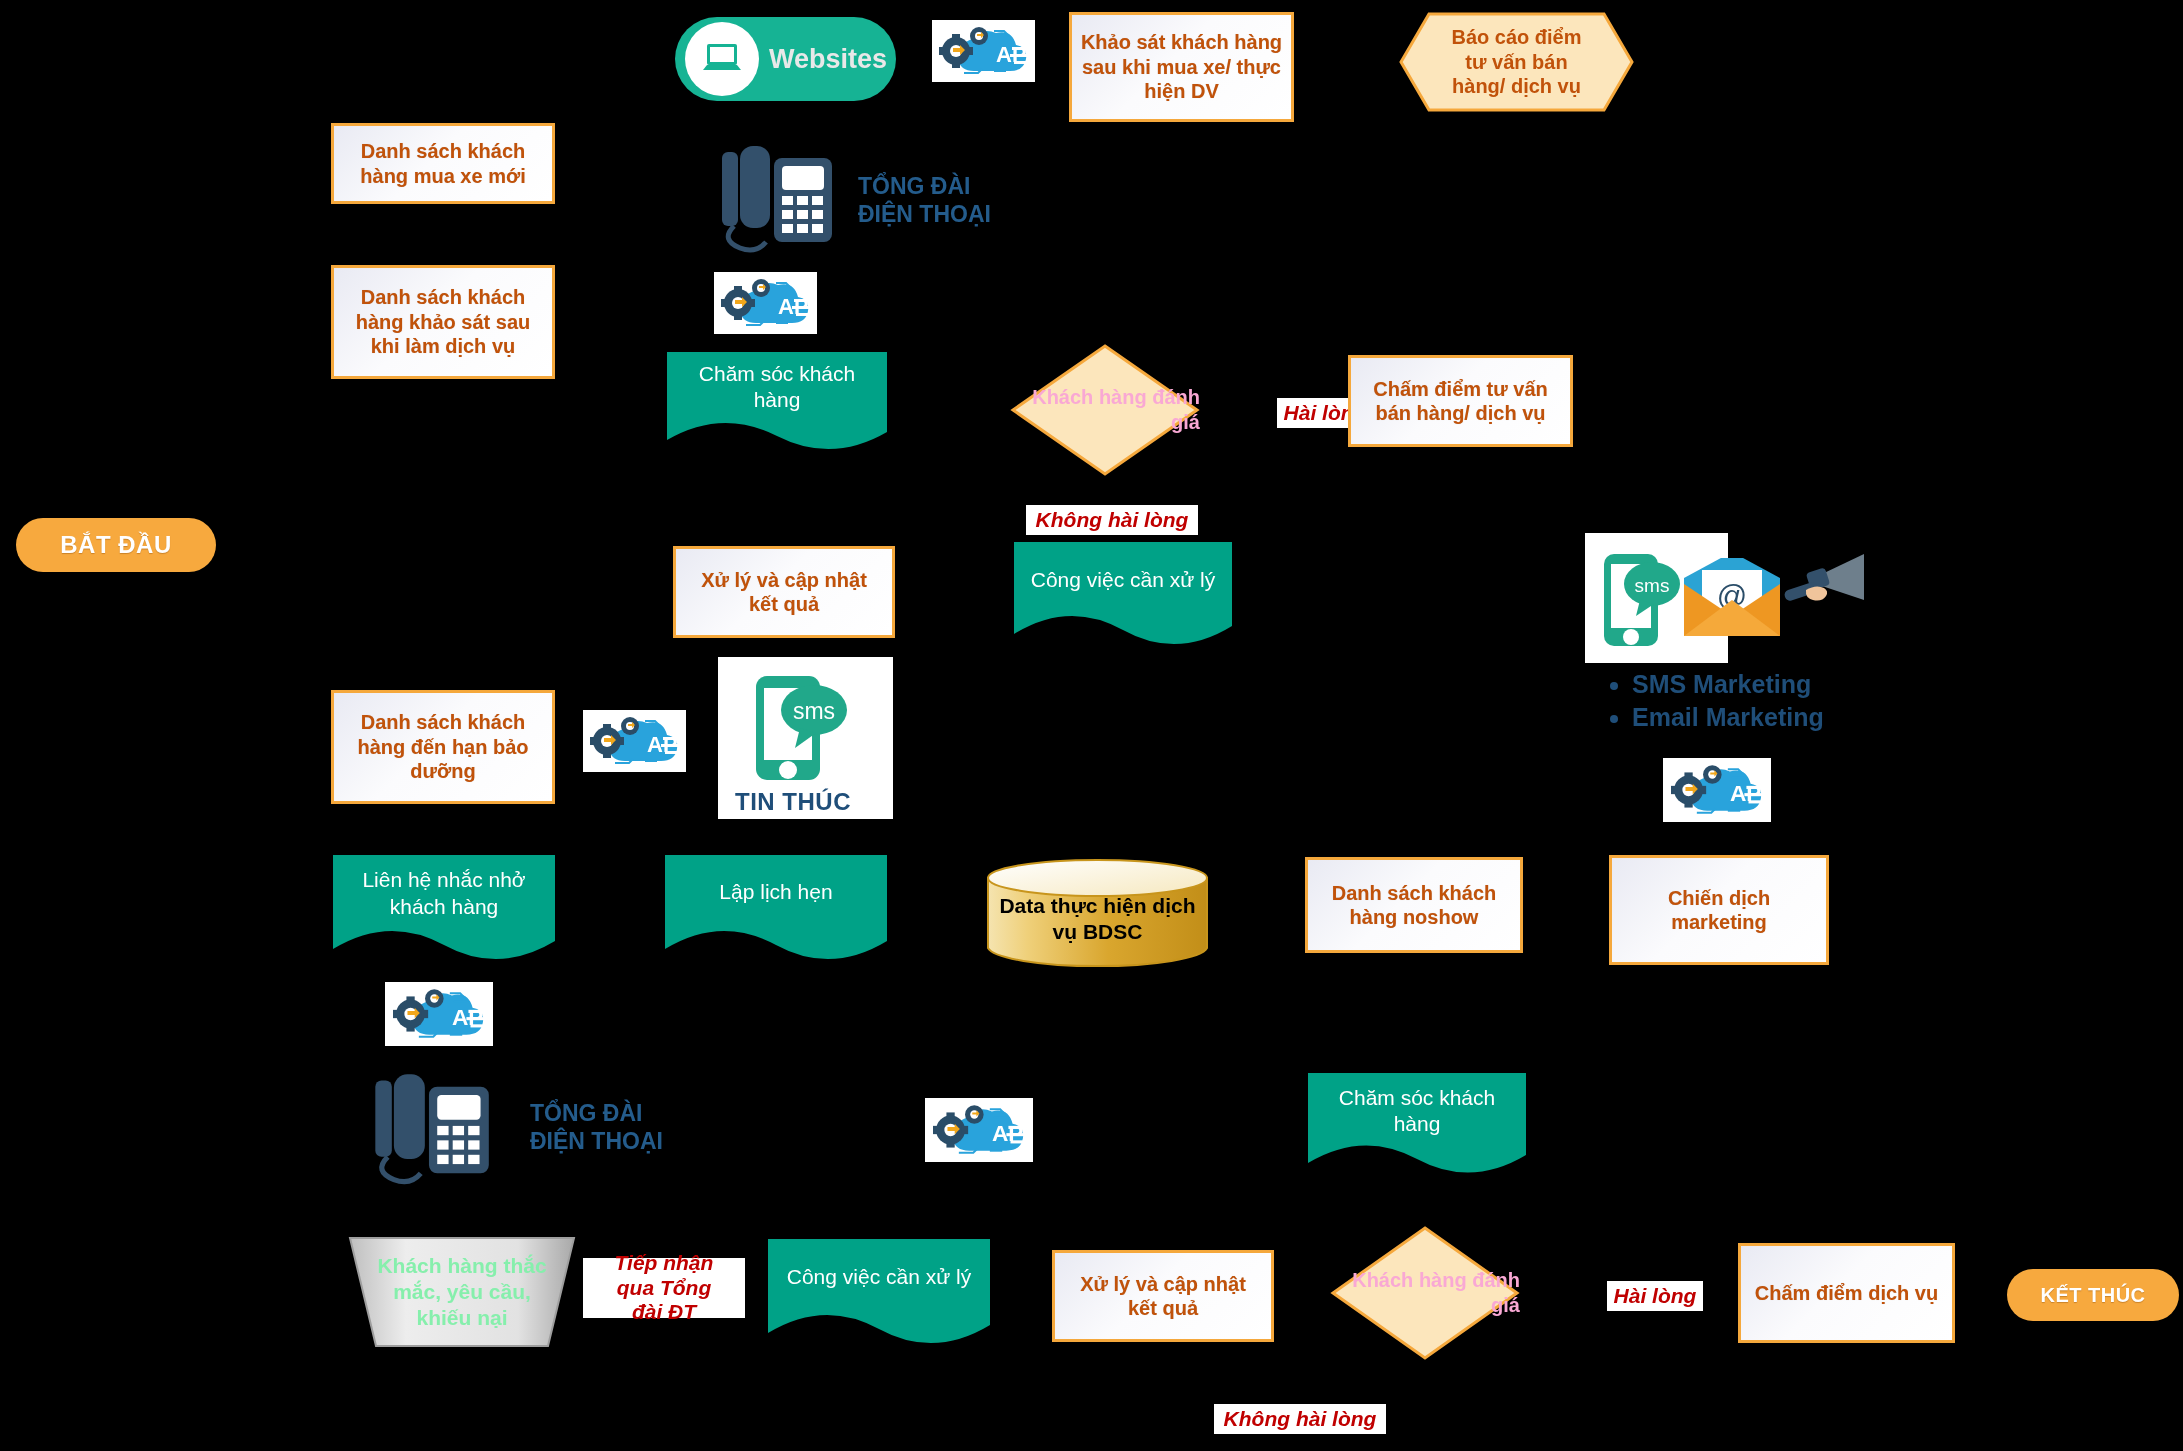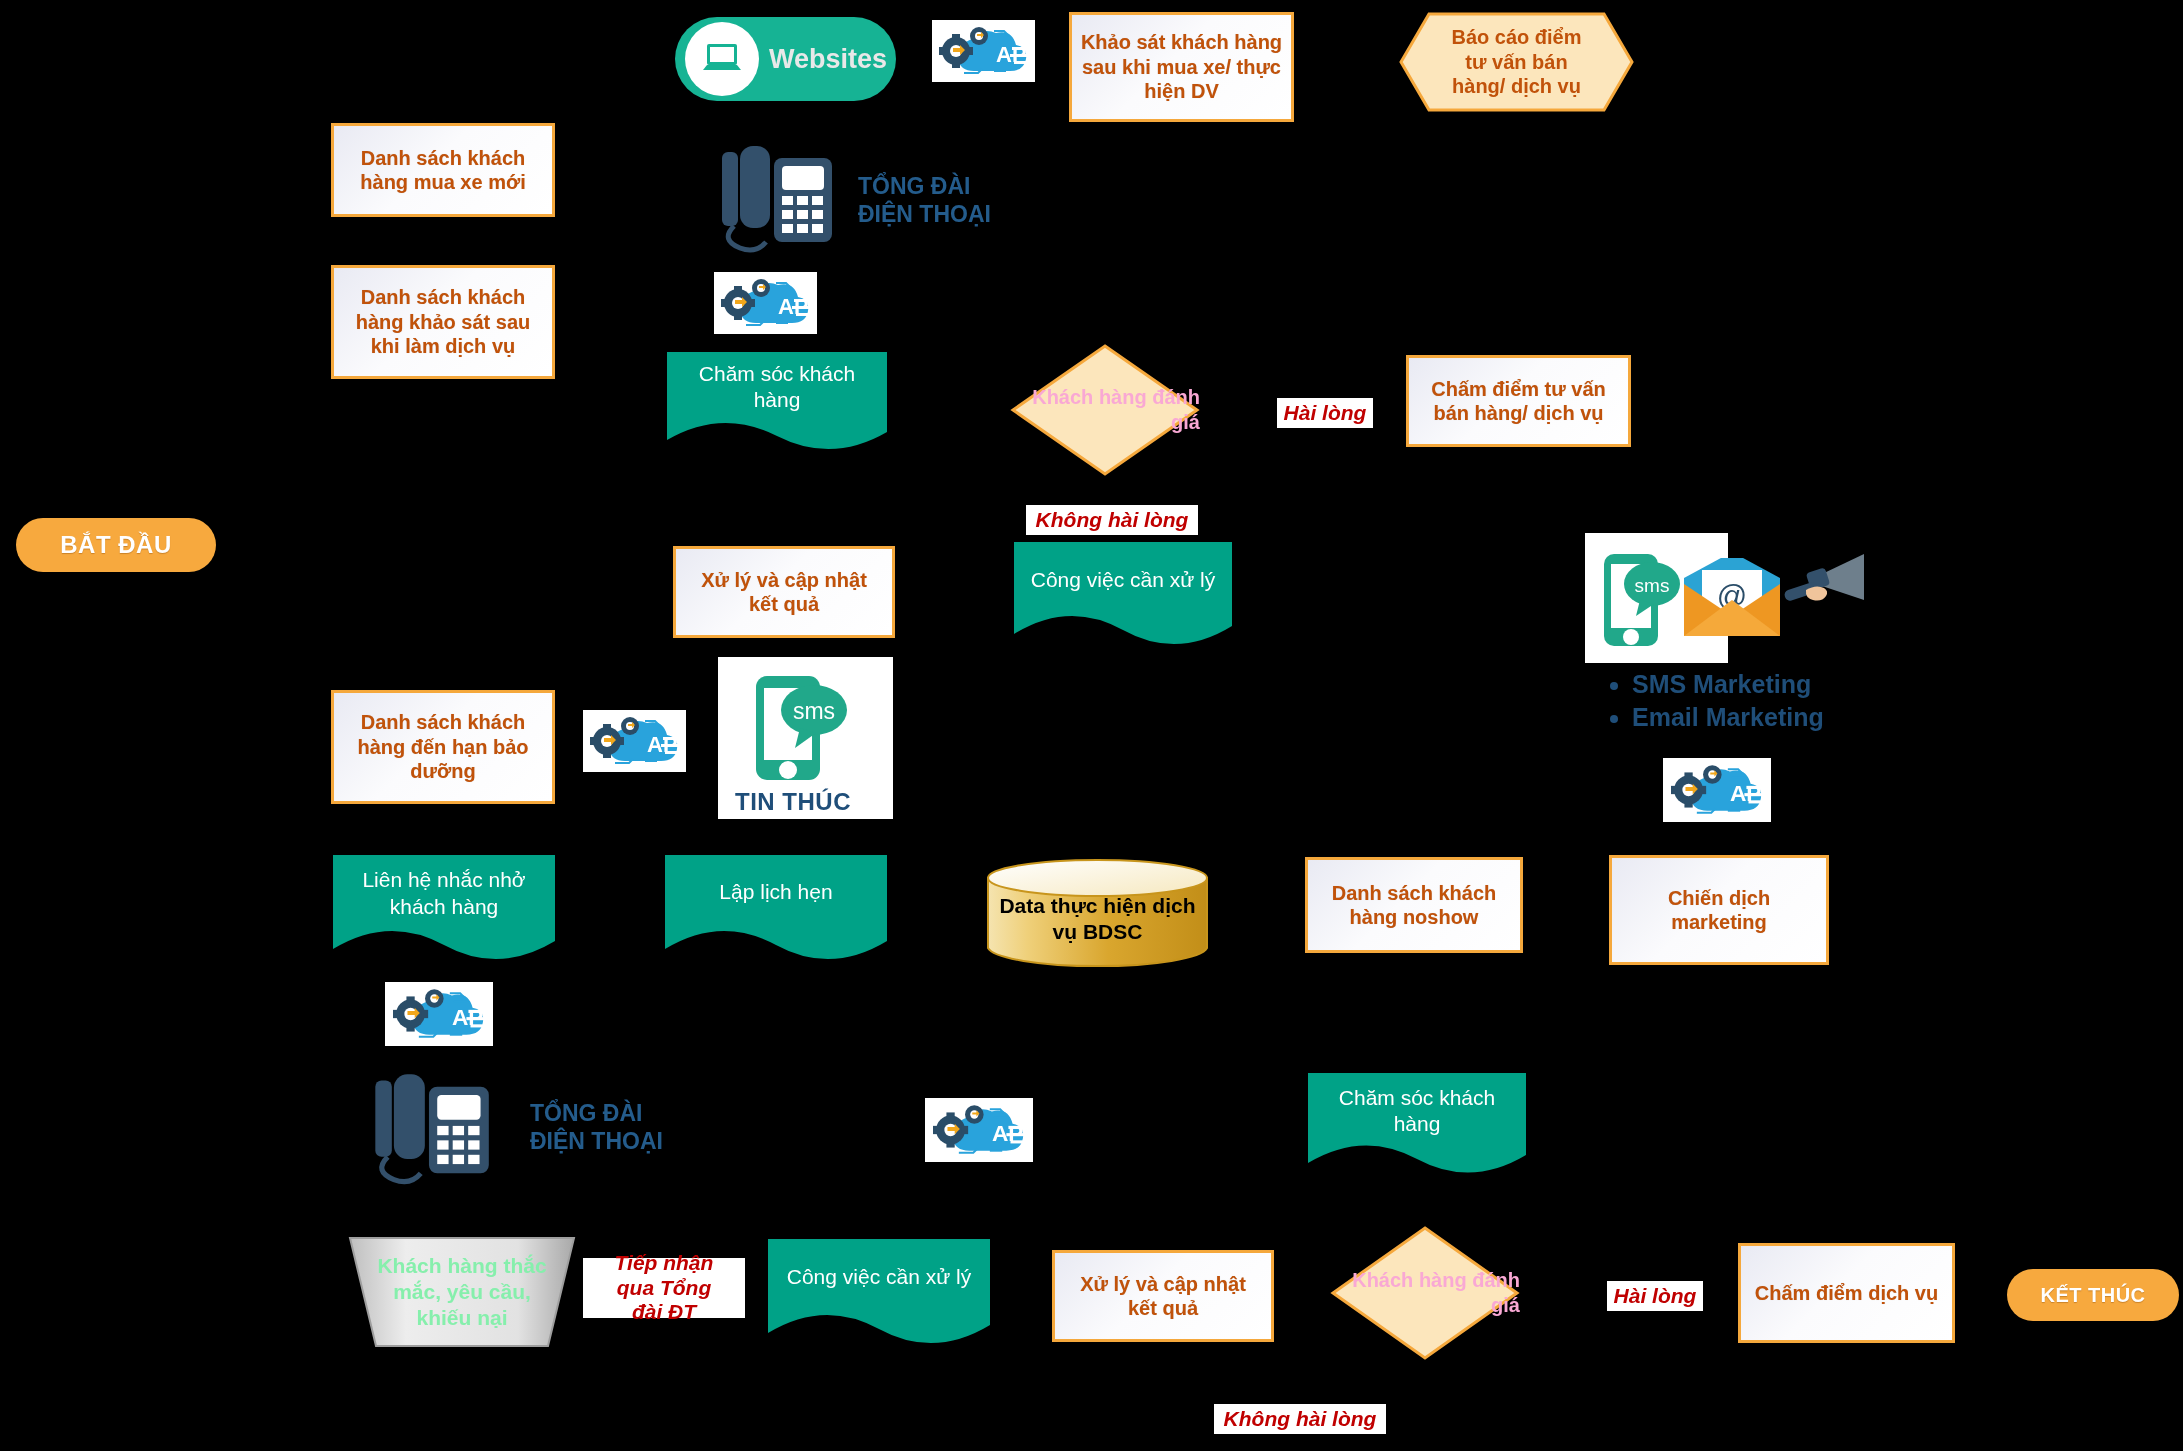--- a/index.html
+++ b/index.html
@@ -142,21 +142,21 @@
     <span>Khảo sát khách hàng sau khi mua xe/ thực hiện DV</span>
   </div>
 
   <div class="hexwrap" style="left:1399px;top:12px;width:235px;height:100px;">
     <svg class="docsvg" viewBox="0 0 235 100" preserveAspectRatio="none" aria-hidden="true">
       <polygon points="30,2 205,2 233,50 205,98 30,98 2,50" fill="#FCE6BC" stroke="#F5A83C" stroke-width="3"></polygon>
     </svg>
     <div class="hextext" style="font-size:20px;">Báo cáo điểm tư vấn bán hàng/ dịch vụ</div>
   </div>
 
-  <div class="node databox" style="left:331px;top:123px;width:224px;height:94px;font-size:20px;padding:4px 8px;">
+  <div class="node databox" style="left:331px;top:123px;width:224px;height:81px;font-size:20px;padding:4px 8px;">
     <span>Danh sách khách hàng mua xe mới</span>
   </div>
 
   <div style="position:absolute;left:712px;top:140px;width:126px;height:118px;">
     <svg width="126" height="118" viewBox="0 0 126 118" aria-hidden="true">
       <rect x="10" y="12" width="16" height="74" rx="6" fill="#33506B"></rect>
       <rect x="28" y="6" width="30" height="82" rx="13" fill="#33506B"></rect>
       <path d="M22 86 q-14 14 6 22 q16 6 26 -6" fill="none" stroke="#33506B" stroke-width="5"></path>
       <rect x="62" y="18" width="58" height="84" rx="8" fill="#33506B"></rect>
       <rect x="70" y="26" width="42" height="24" rx="4" fill="#FFFFFF"></rect>
@@ -223,21 +223,21 @@
     <svg class="docsvg" viewBox="0 0 190 134" preserveAspectRatio="none" aria-hidden="true">
       <polygon points="95,3 187,67 95,131 3,67" fill="#FCE6BC" stroke="#F5A83C" stroke-width="3"></polygon>
     </svg>
     <div class="diamondtext" style="font-size:20px;">Khách hàng đánh giá</div>
   </div>
 
   <div class="node edgelabel" style="left:1277px;top:398px;width:96px;height:30px;font-size:21px;">
     <span>Hài lòng</span>
   </div>
 
-  <div class="node databox" style="left:1406px;top:355px;width:225px;height:92px;font-size:20px;padding:4px 20px;">
+  <div class="node databox" style="left:1348px;top:355px;width:225px;height:92px;font-size:20px;padding:4px 20px;">
     <span>Chấm điểm tư vấn bán hàng/ dịch vụ</span>
   </div>
 
   <div class="node edgelabel" style="left:1026px;top:505px;width:172px;height:30px;font-size:21px;">
     <span>Không hài lòng</span>
   </div>
 
   <div class="node databox" style="left:673px;top:546px;width:222px;height:92px;font-size:20px;padding:4px 8px;">
     <span>Xử lý và cập nhật kết quả</span>
   </div>

